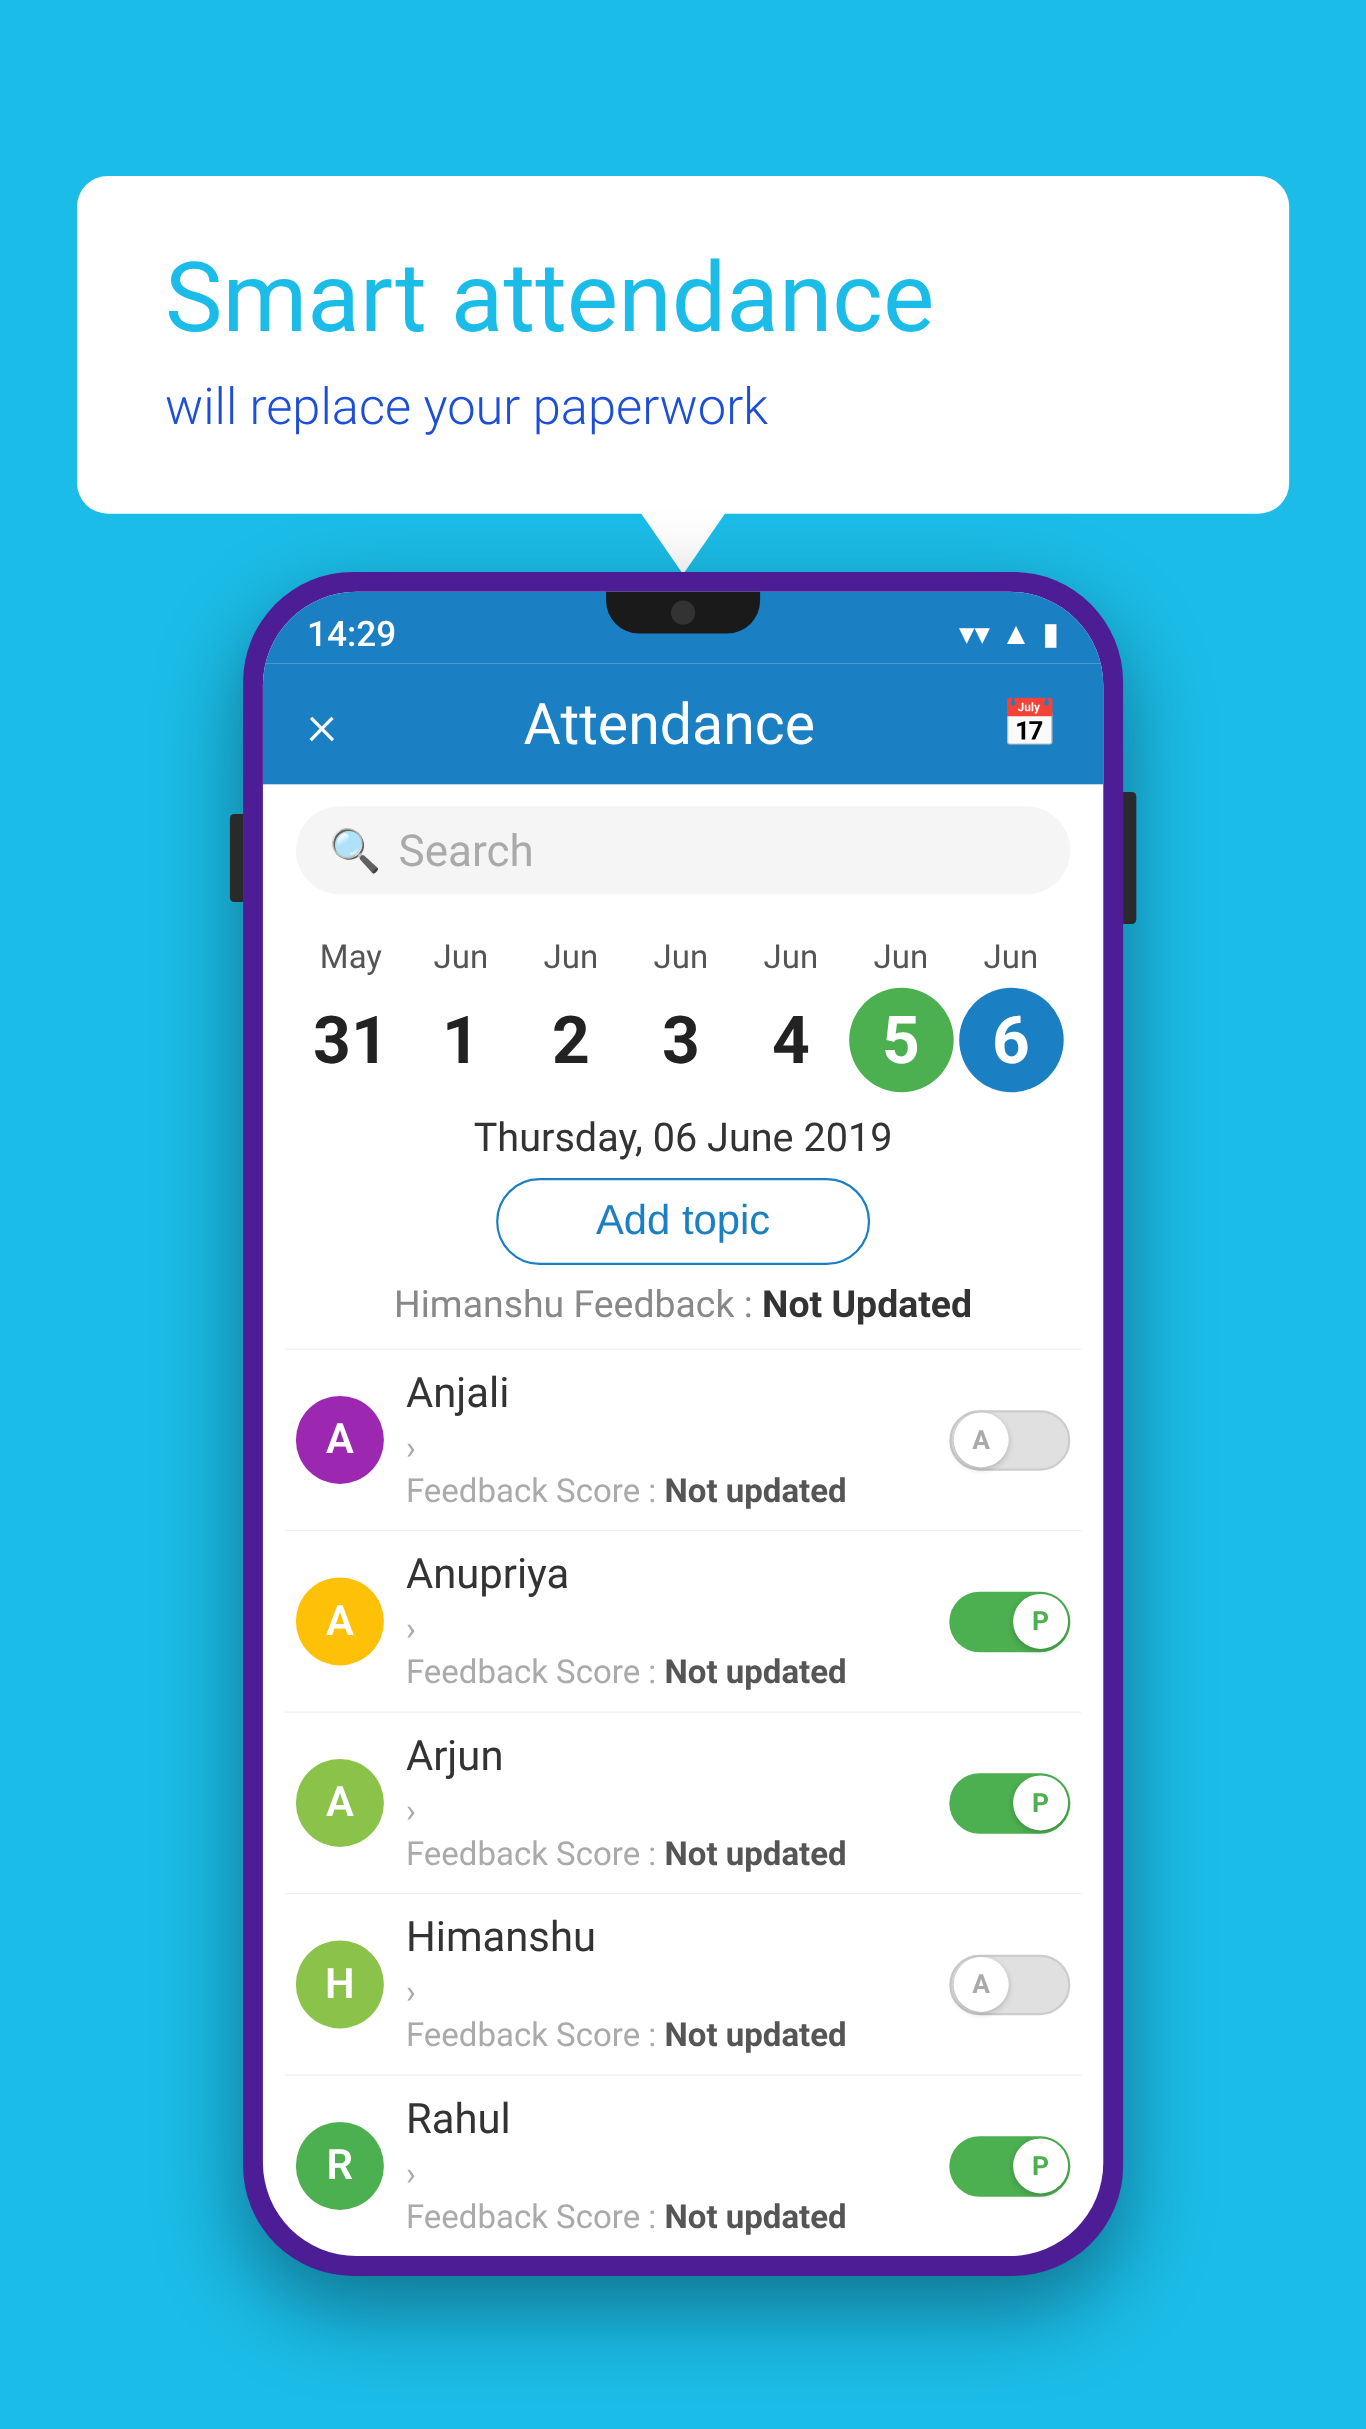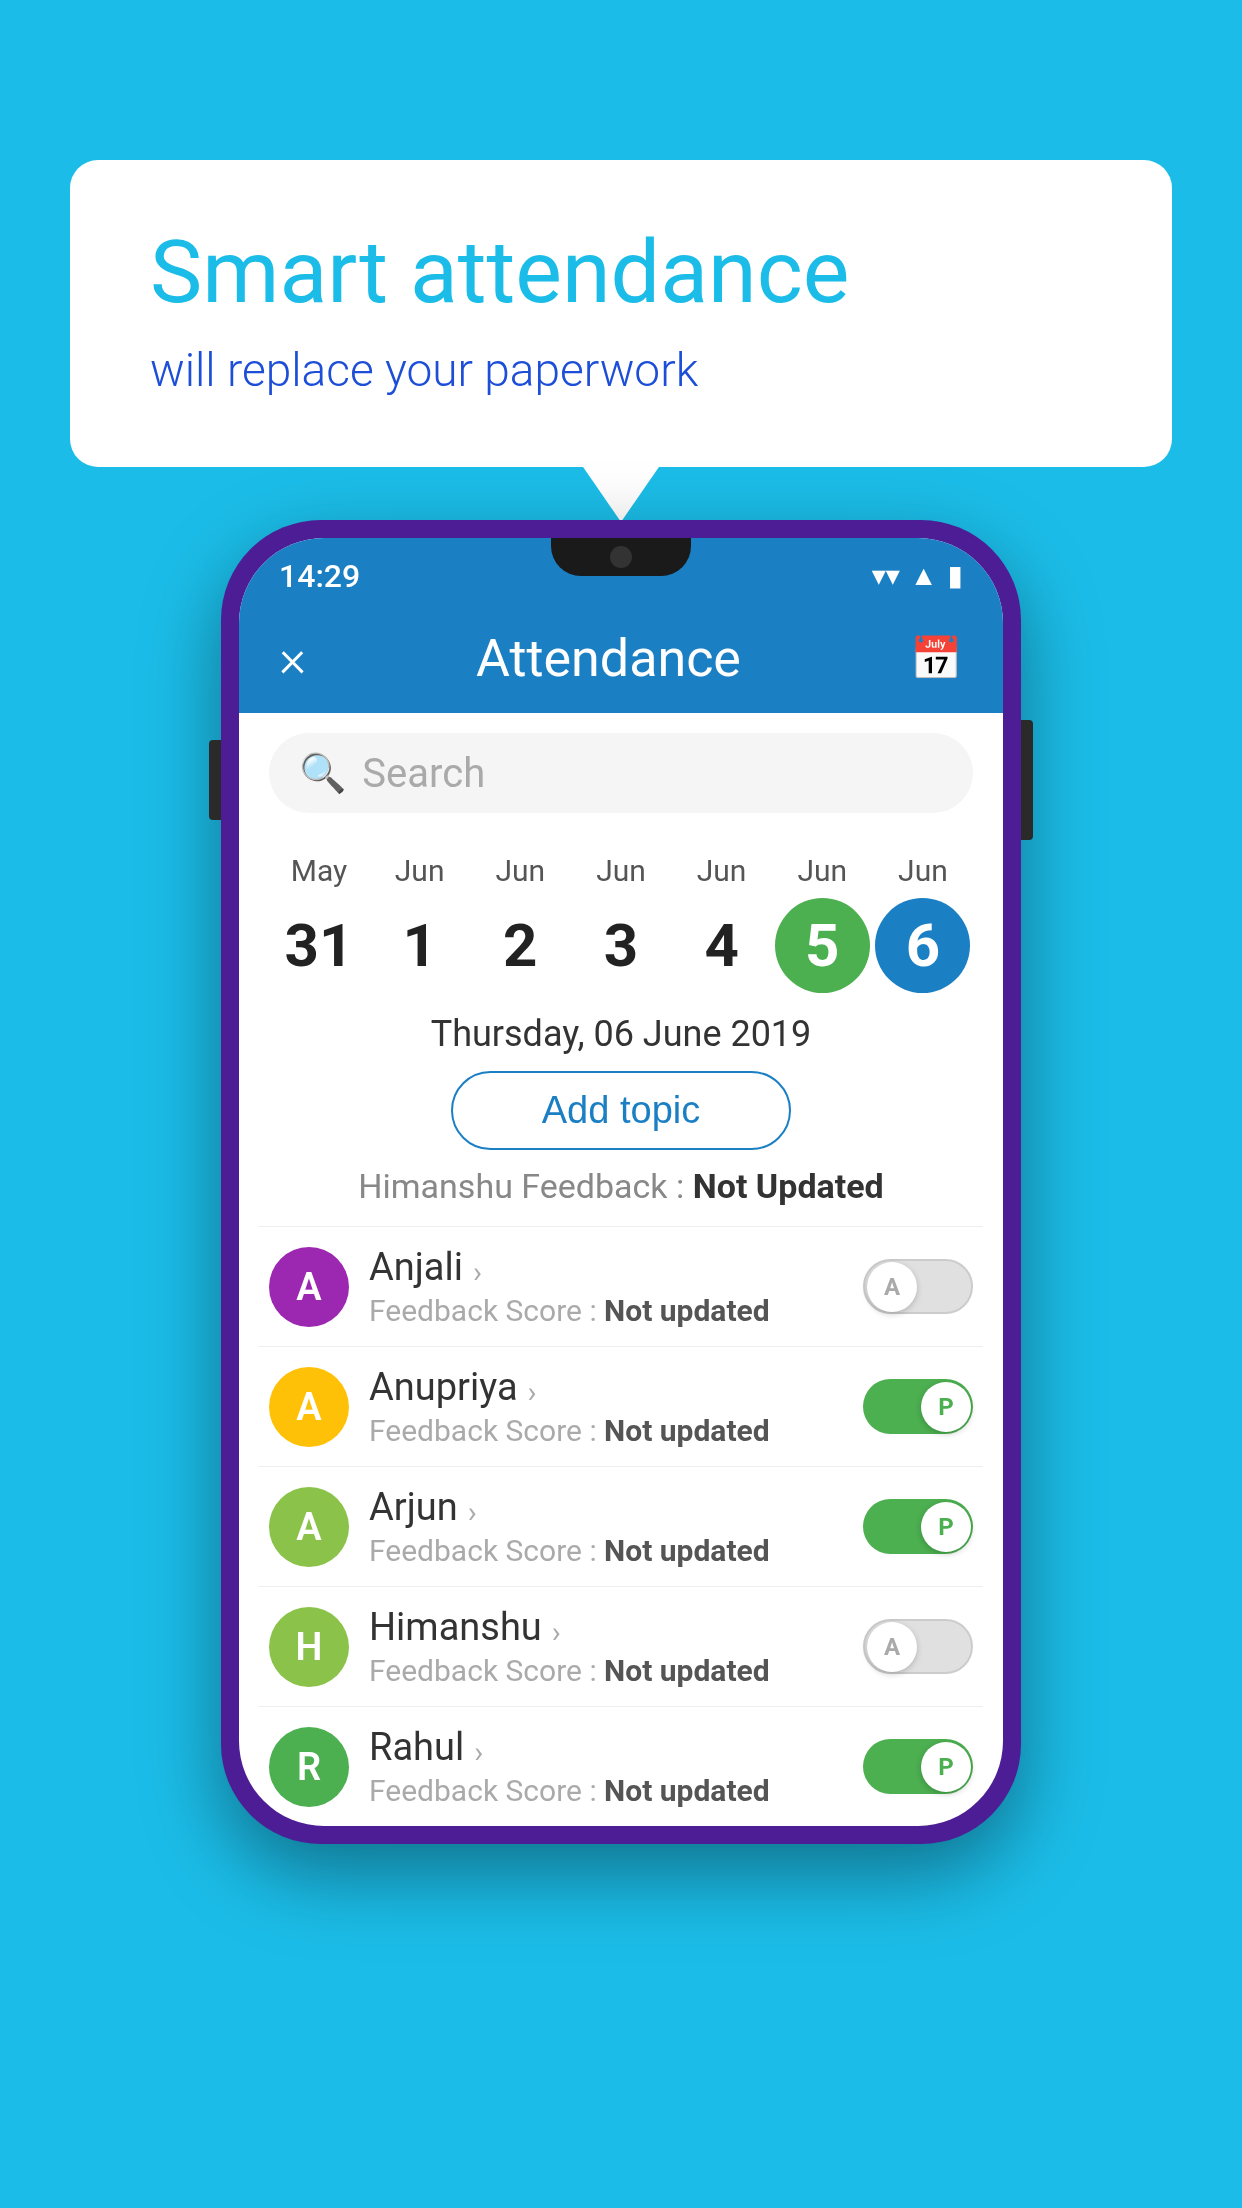--- a/index.html
+++ b/index.html
@@ -173,21 +173,21 @@
     }
 
     .search-text {
       color: #aaa;
       font-size: 40px;
     }
 
     
     .date-strip {
       display: flex;
-      justify-content: space-between;
+      justify-content: flex-start;
       padding: 20px 30px 0;
     }
 
     .date-col {
       display: flex;
       flex-direction: column;
       align-items: center;
       width: 100px;
     }
 
@@ -284,22 +284,23 @@
 
     .student-info {
       flex: 1;
       margin-left: 20px;
     }
 
     .student-name {
       font-size: 38px;
       color: #333;
       display: flex;
-      align-items: flex-end;
+      align-items: flex-start;
       gap: 10px;
+      flex-direction: column;
     }
 
     .chevron {
       color: #aaa;
       font-size: 30px;
     }
 
     .feedback-score {
       font-size: 30px;
       color: #aaa;

